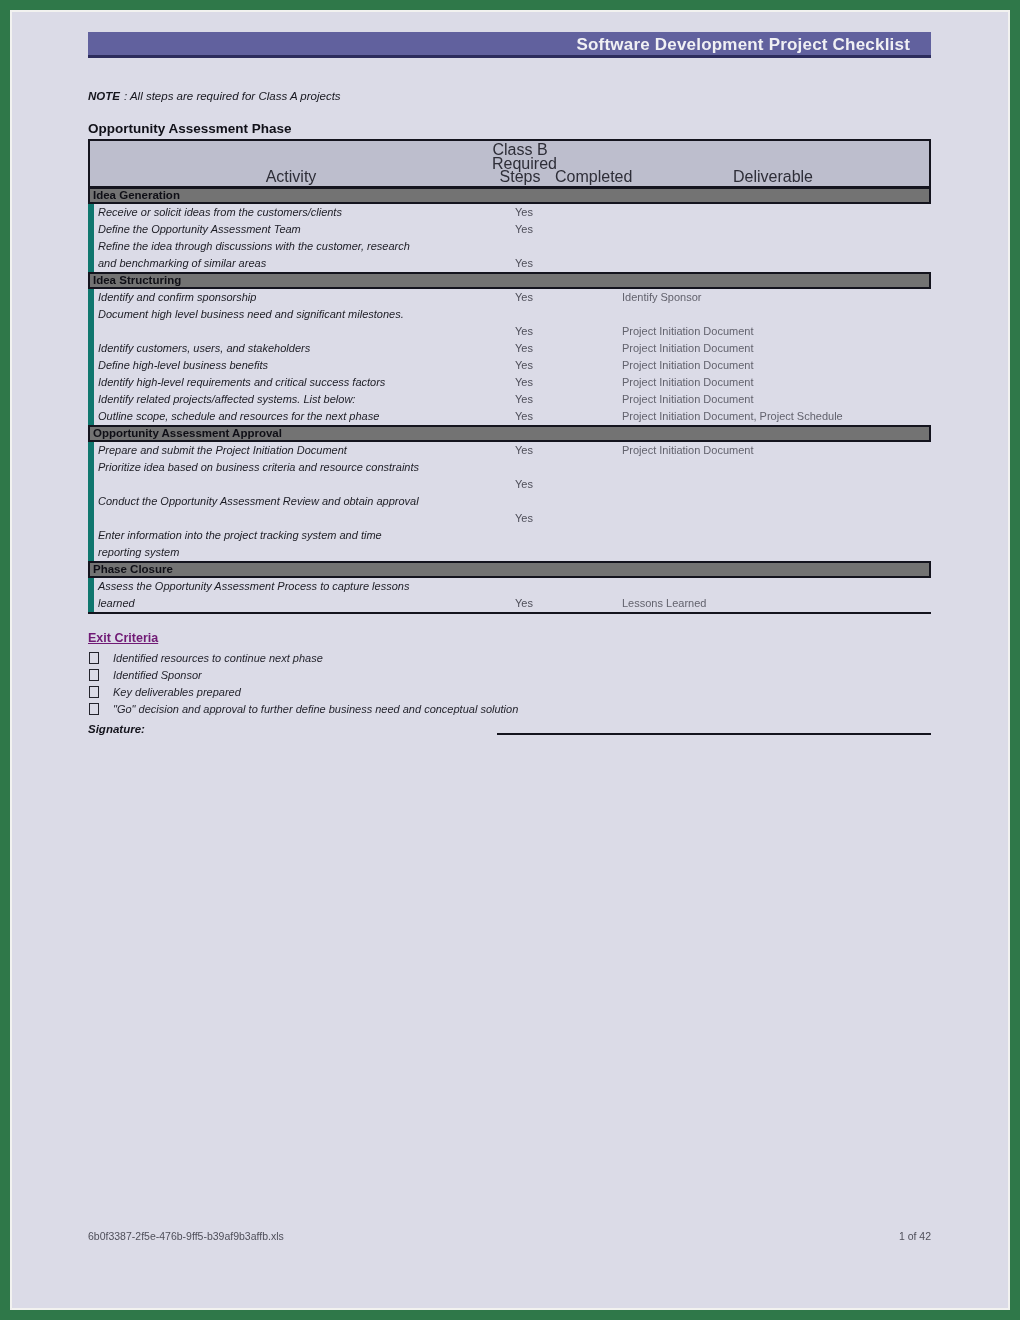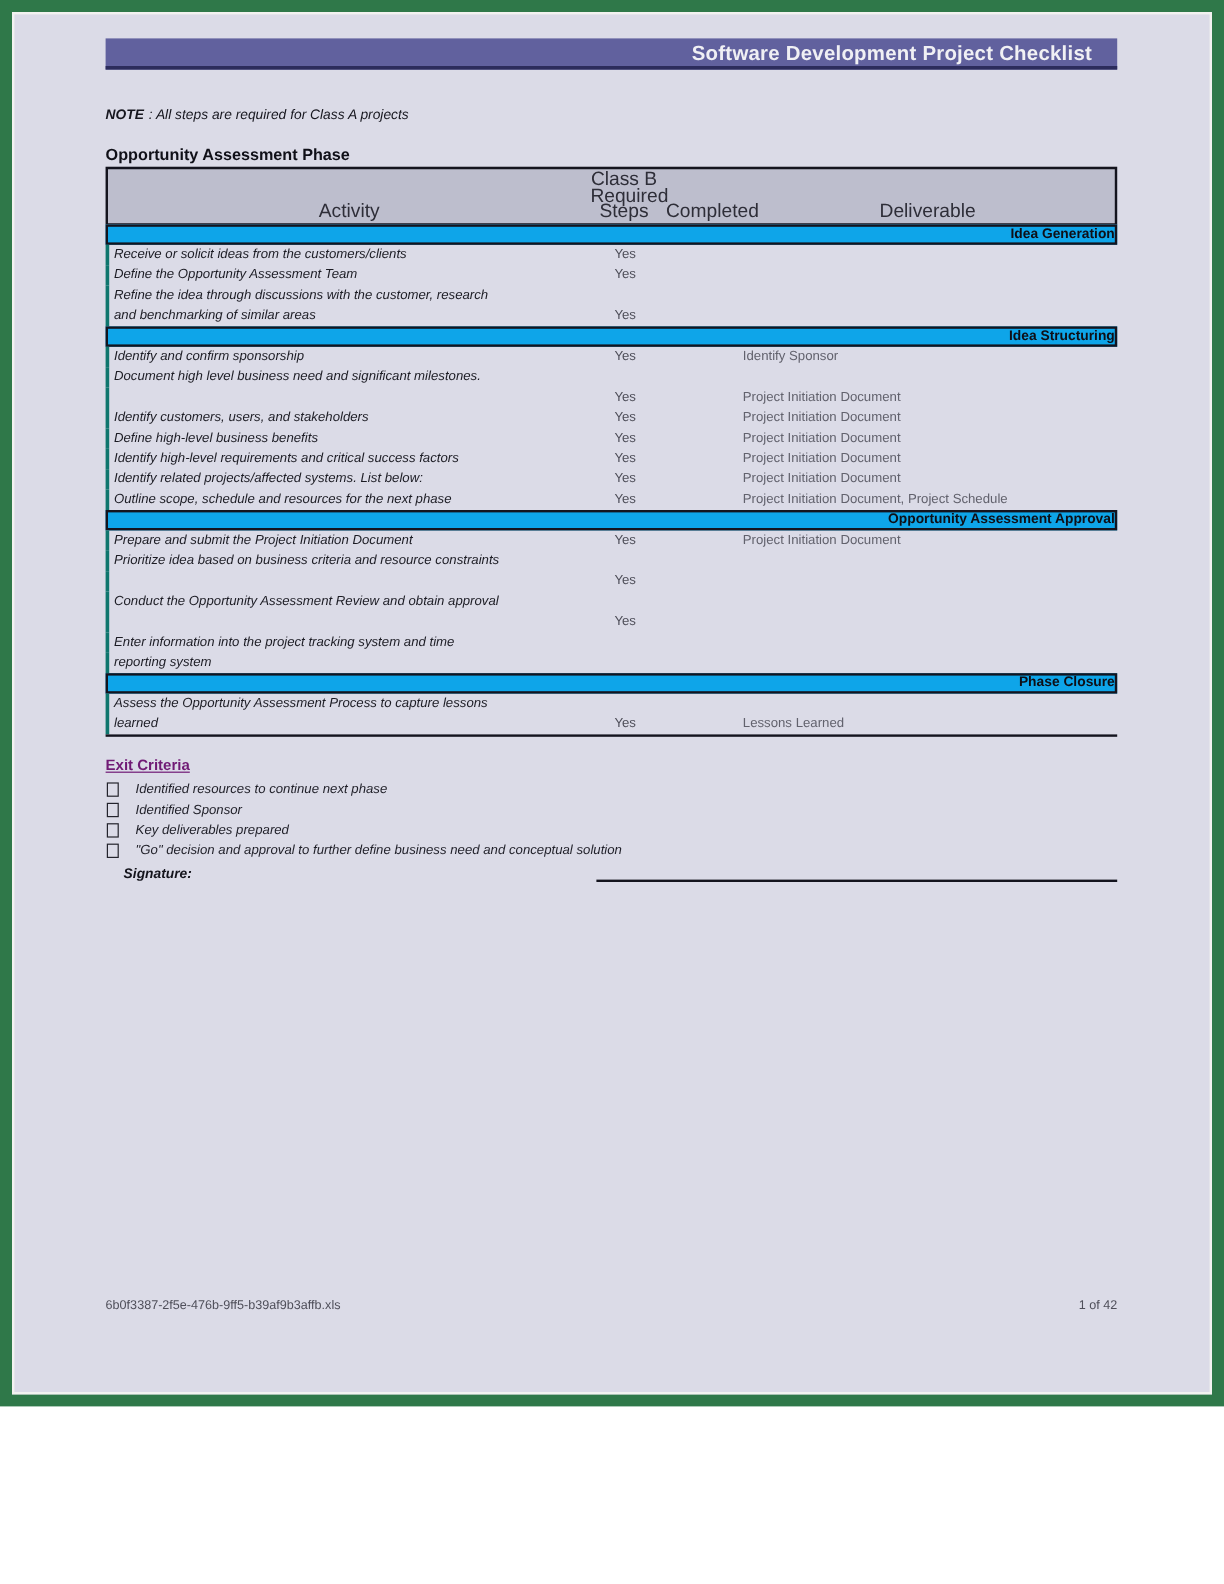--- a/index.html
+++ b/index.html
@@ -1,19 +1,19 @@
 <!DOCTYPE html>
 <html><head>
 <meta charset="utf-8">
 <style>
   * { box-sizing: border-box; margin: 0; padding: 0; }
   html,body { width: 1020px; height: 1320px; }
   body { font-family: "Liberation Sans", sans-serif; overflow: hidden; }
 
-  .frame { width: 1020px; height: 1172px; background: #2f7849; padding: 10px; }
+  .frame { width: 1020px; height: 1320px; background: #2f7849; padding: 10px; }
   .page  { width: 100%; height: 100%; border: 2px solid #f2f2f0; background: #dbdbe7;
            position: relative; padding: 0 77px 0 76px; }
 
   .title-bar { margin-top: 20px; height: 26px; line-height: 26px; background: #61619e;
                border-bottom: 3px solid #2c2c5c; text-align: right; padding-right: 21px;
                color: #f0f0f4; font-weight: bold; font-size: 17px; letter-spacing: .2px; }
 
   .note-line { margin-top: 31px; font-size: 11.5px; font-style: italic; color: #16161e; line-height: 14px; }
   .note-line .note-label { font-weight: bold; margin-right: 4px; }
 
@@ -22,40 +22,40 @@
   .checklist-table { margin-top: 2px; width: 843px; font-size: 11px; }
   .trow { display: grid; grid-template-columns: 402px 56px 69px 1fr; }
   .thead { background: #bdbecd; border: 2px solid #14141e; border-bottom-width: 1.5px;
            align-items: end; padding: 2px 0 2px 0; }
   .th { font-size: 16px; color: #2e2e38; line-height: 13.5px; font-style: normal; }
   .th.c-activity { text-align: center; }
   .steps-h { text-align: center; }
   .th.c-completed { padding-left: 7px; }
   .th.c-deliverable { text-align: center; }
 
-  .band { background: #0ea5e9; border: 2px solid #14141e; height: 17px; line-height: 13px;
-          font-weight: bold; font-size: 11.5px; color: #0f0f16; padding-left: 3px; width: 843px; text-align: right; }
-
-  .line { height: 17px; line-height: 17px; border-left: 3px solid #0f766e; }
+  .band { background: #737373; border: 2px solid #14141e; height: 17px; line-height: 13px;
+          font-weight: bold; font-size: 11.5px; color: #0f0f16; padding-left: 3px; width: 843px; }
+
+  .line { height: 17px; line-height: 17px; border-left: 6px solid #0f766e; }
   .cell { overflow: visible; white-space: nowrap; }
   .activity-text { font-style: italic; color: #1c1c24; padding-left: 4px; }
   .steps-text { text-align: center; color: #4e4e59; }
   .deliv-text { color: #62626d; padding-left: 1px; }
 
   .table-end { width: 843px; border-top: 2.5px solid #14141e; }
 
   .exit { margin-top: 17px; }
   .exit-heading { font-size: 12.5px; font-weight: bold; text-decoration: underline;
                   color: #701a75; line-height: 15px; margin-bottom: 4px; }
   .exit-item { display: flex; align-items: center; height: 17px; padding-left: 1px; }
   .checkbox { display: inline-block; width: 10px; height: 12px; border: 1.5px solid #23232c;
               margin-right: 14px; background: transparent; flex: 0 0 auto; }
   .exit-item-label { font-style: italic; font-size: 11px; color: #1f1f28; }
 
-  .signature-row { display: flex; align-items: flex-end; margin-top: 1px; height: 16px; margin-left: 15px; }
+  .signature-row { display: flex; align-items: flex-end; margin-top: 1px; height: 16px; }
   .sig-label { font-weight: bold; font-style: italic; font-size: 11.5px; color: #14141c; }
   .sig-line { margin-left: auto; width: 434px; border-bottom: 2px solid #14141e; height: 14px; }
 
   .footer { position: absolute; left: 76px; right: 77px; bottom: 66px; display: flex;
             justify-content: space-between; font-size: 10.5px; color: #4f4f5a; }
 </style>
 </head>
 <body>
 
 <div class="frame">

